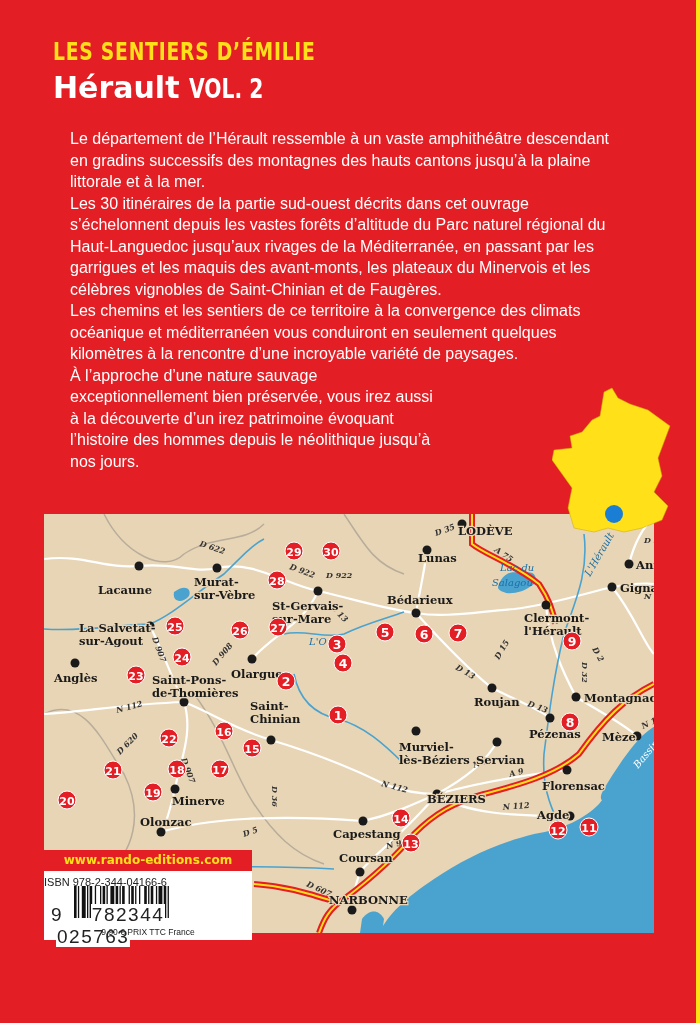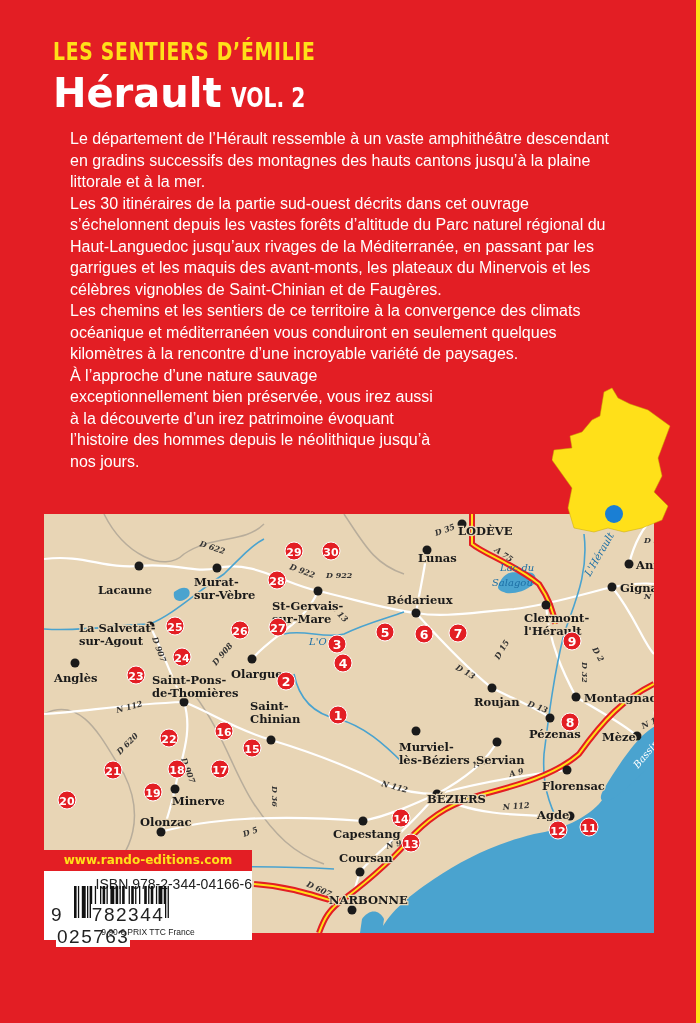--- a/index.html
+++ b/index.html
@@ -1,28 +1,28 @@
 <!DOCTYPE html>
 <html><head>
 <meta charset="utf-8">
 <style>
   html, body { margin:0; padding:0; }
   body { width:700px; height:1023px; position:relative; overflow:hidden; background:#e31e24; font-family:"Liberation Sans", sans-serif; }
   .edge { position:absolute; right:0; top:0; width:4px; height:1023px; background:#ffe019; }
   .series { position:absolute; left:53px; top:38px; font-family:"DejaVu Sans", sans-serif; font-weight:bold; font-size:24px; letter-spacing:1px; color:#ffe019; transform:scaleX(0.78); transform-origin:left top; white-space:nowrap; }
   .title { position:absolute; left:53px; top:70px; color:#fff; font-family:"DejaVu Sans", sans-serif; font-weight:bold; white-space:nowrap; }
-  .title .main { font-size:40px; }
+  .title .main { font-size:30px; }
   .title .vol { font-size:26px; display:inline-block; transform:scaleX(0.78); transform-origin:left bottom; margin-left:4px; }
   .text { position:absolute; left:70px; top:128px; width:540px; color:#fff; font-size:16px; line-height:21.5px; }
   .text p { margin:0; }
   .map { position:absolute; left:44px; top:514px; width:610px; height:419px; }
   .france { position:absolute; left:552px; top:380px; width:128px; height:160px; }
   .url-bar { position:absolute; left:44px; top:850px; width:208px; height:21px; background:#e31e24; color:#ffe019; font-family:"DejaVu Sans", sans-serif; font-weight:bold; font-size:12px; text-align:center; line-height:21px; }
   .barcode-box { position:absolute; left:44px; top:871px; width:208px; height:69px; background:#fff; }
-  .isbn { position:absolute; left:0; width:100%; top:5px; text-align:right; font-size:14px; color:#222; }
+  .isbn { position:absolute; left:0; width:100%; top:5px; text-align:left; font-size:11px; color:#222; }
   .bars { position:absolute; left:30px; top:15px; width:160px; height:32px; }
   .digits { position:absolute; left:6px; top:33px; width:195px; font-size:19px; color:#222; letter-spacing:1.5px; }
   .digits span { background:#fff; padding:0 1px; }
   .price { position:absolute; left:0; width:100%; top:56px; text-align:center; font-size:8.5px; color:#222; }
 </style>
 </head>
 <body>
 
 <div class="edge"></div>
 

